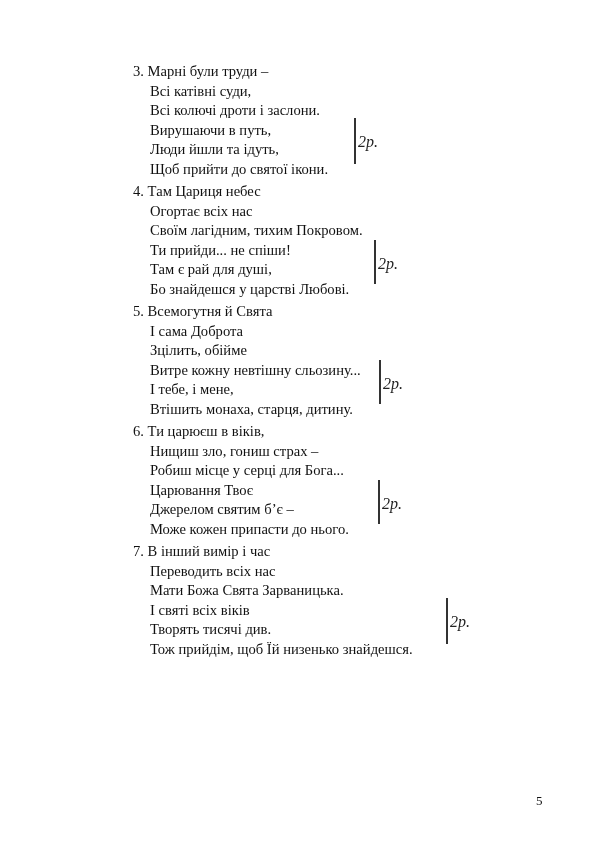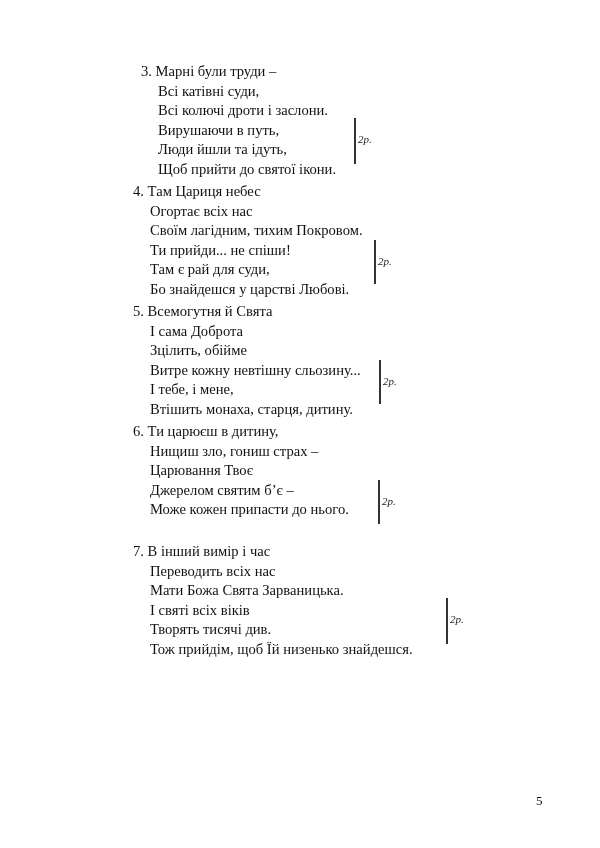--- a/index.html
+++ b/index.html
@@ -2,62 +2,63 @@
 <html><head>
 <meta charset="utf-8">
 <style>
   html, body { margin:0; padding:0; background:#ffffff; }
   body { width:600px; height:848px; position:relative; overflow:hidden;
          font-family:"Liberation Serif", "DejaVu Serif", serif; color:#111; }
   .verse { position:absolute; left:133px; font-size:14.6px; line-height:19.6px; }
   .line { white-space:nowrap; }
   .line.indent { padding-left:17px; }
   .bracket { position:absolute; width:1.5px; background:#333; }
-  .rep { position:absolute; font-style:italic; font-size:11px; color:#222; }
+  .rep { position:absolute; font-style:italic; font-size:16px; color:#222; }
   .page-num { position:absolute; left:536px; top:793px; font-size:13px; }
 </style>
 </head>
 <body>
 
-<div class="verse" style="top:62px;margin-left:8px;">
+<div class="verse" style="top:62px;">
   <div class="line"><span>3.</span> <span>Марні були труди –</span></div>
   <div class="line indent">Всі катівні суди,</div>
   <div class="line indent">Всі колючі дроти і заслони.</div>
   <div class="line indent">Вирушаючи в путь,</div>
   <div class="line indent">Люди йшли та ідуть,</div>
   <div class="line indent">Щоб прийти до святої ікони.</div>
 </div>
 <div class="bracket" style="left:354px; top:118px; height:46px;"></div>
 <div class="rep" style="left:358px; top:133px;">2р.</div>
 
 <div class="verse" style="top:182px;">
   <div class="line"><span>4.</span> <span>Там Цариця небес</span></div>
   <div class="line indent">Огортає всіх нас</div>
   <div class="line indent">Своїм лагідним, тихим Покровом.</div>
   <div class="line indent">Ти прийди... не спіши!</div>
-  <div class="line indent">Там є рай для суди,</div>
+  <div class="line indent">Там є рай для душі,</div>
   <div class="line indent">Бо знайдешся у царстві Любові.</div>
 </div>
 <div class="bracket" style="left:374px; top:240px; height:44px;"></div>
 <div class="rep" style="left:378px; top:255px;">2р.</div>
 
 <div class="verse" style="top:302px;">
   <div class="line"><span>5.</span> <span>Всемогутня й Свята</span></div>
   <div class="line indent">І сама Доброта</div>
   <div class="line indent">Зцілить, обійме</div>
   <div class="line indent">Витре кожну невтішну сльозину...</div>
   <div class="line indent">І тебе, і мене,</div>
   <div class="line indent">Втішить монаха, старця, дитину.</div>
 </div>
 <div class="bracket" style="left:379px; top:360px; height:44px;"></div>
 <div class="rep" style="left:383px; top:375px;">2р.</div>
 
 <div class="verse" style="top:422px;">
-  <div class="line"><span>6.</span> <span>Ти царюєш в дитину,</span></div>
+  <div class="line"><span>6.</span> <span>Ти царюєш в віків,</span></div>
   <div class="line indent">Нищиш зло, гониш страх –</div>
+  <div class="line indent">Робиш місце у серці для Бога...</div>
   <div class="line indent">Царювання Твоє</div>
   <div class="line indent">Джерелом святим б’є –</div>
   <div class="line indent">Може кожен припасти до нього.</div>
 </div>
 <div class="bracket" style="left:378px; top:480px; height:44px;"></div>
 <div class="rep" style="left:382px; top:495px;">2р.</div>
 
 <div class="verse" style="top:542px;font-family:Liberation Serif, serif;">
   <div class="line"><span>7.</span> <span>В інший вимір і час</span></div>
   <div class="line indent">Переводить всіх нас</div>

